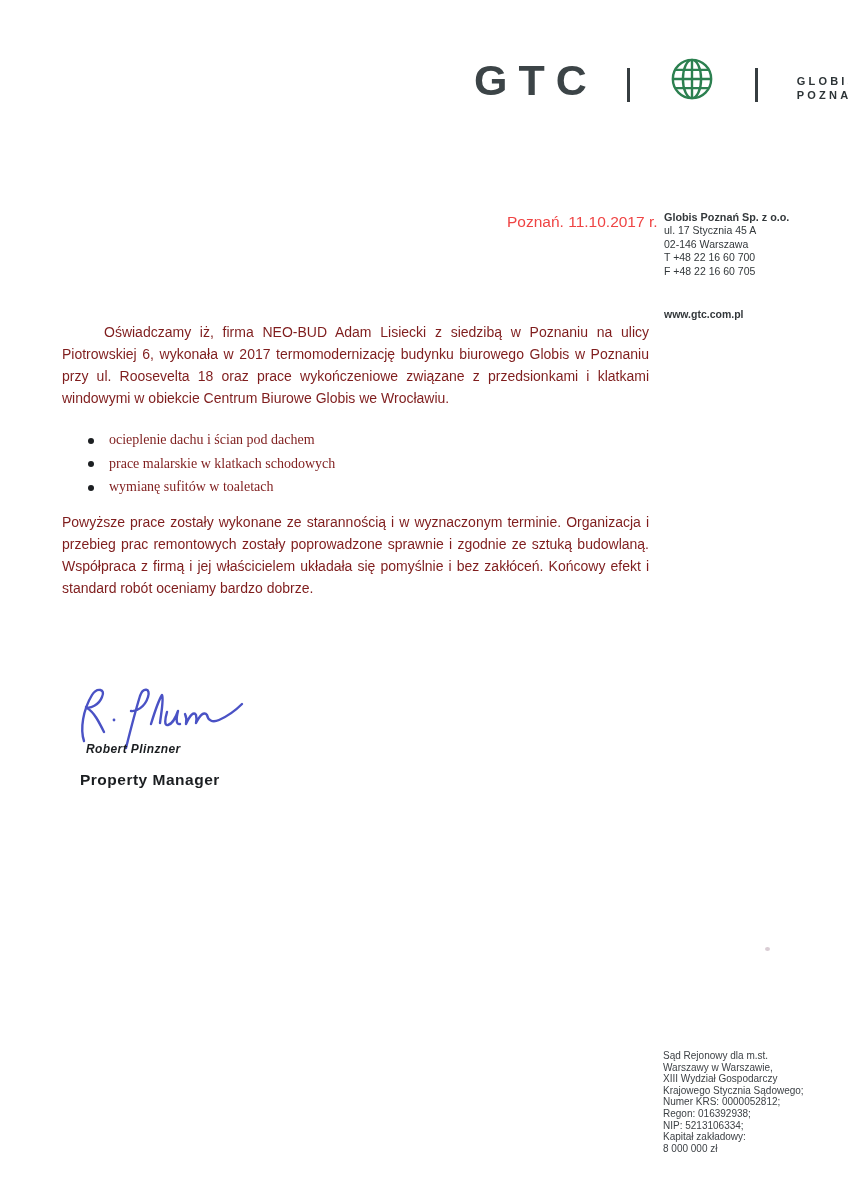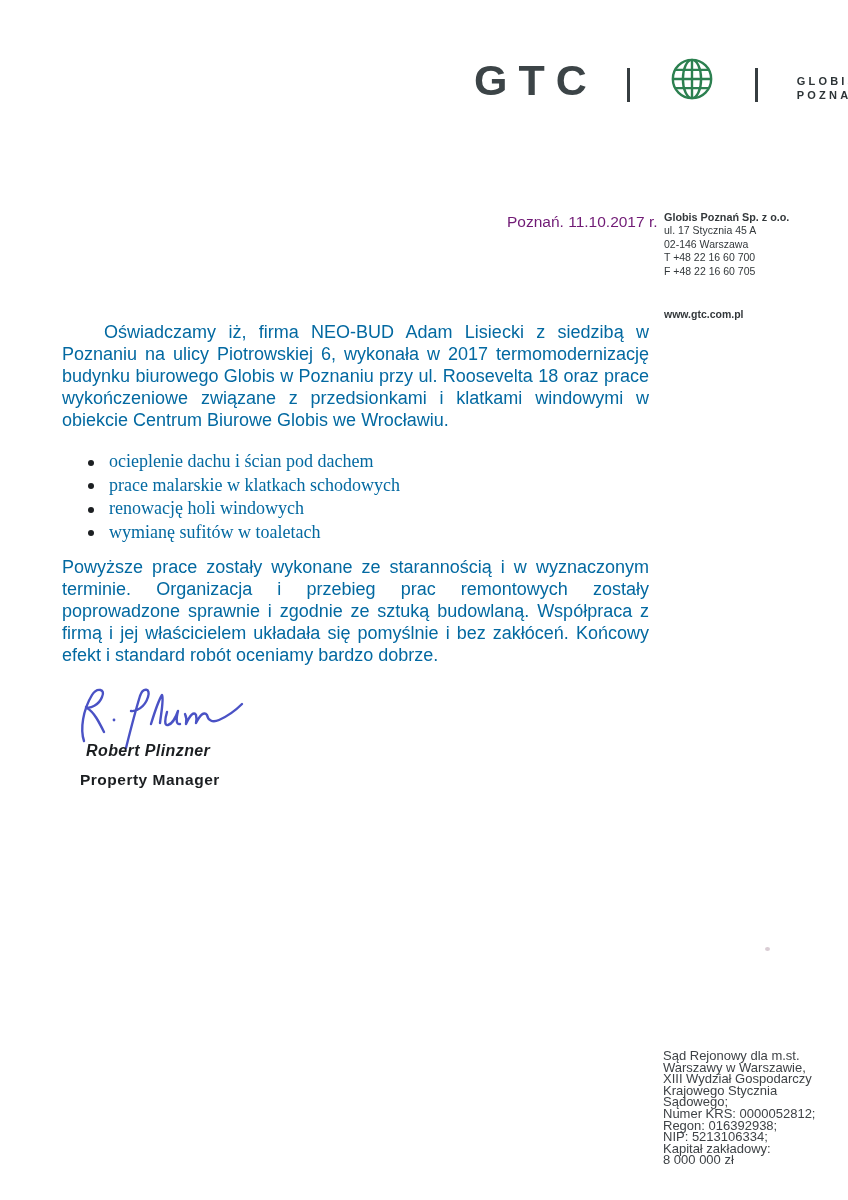--- a/index.html
+++ b/index.html
@@ -11,42 +11,42 @@
   
   .logo { position:absolute; top:56px; left:474px; display:flex; align-items:flex-end;gap:28px; }
   .brand { font-size:43px; font-weight:700; letter-spacing:11px; color:#3c4447; line-height:1; }
   .logo-divider { width:3px; height:34px; background:#363d40; }
   .logo-divider.d1 { margin:0 11px 0 1px; }
   .logo-divider.d2 { margin:0 11px 0 12px; }
   .globe { display:block; }
   .logo-sub { font-size:11px; font-weight:700; letter-spacing:3.2px; color:#2d3437; line-height:14px; }
 
   
-  .dateline { position:absolute; top:213px; left:507px; font-size:15.5px; color:#701a75; }
+  .dateline { position:absolute; top:213px; left:507px; font-size:15.5px; color:#ef4444; }
   .addr { position:absolute; top:211px; left:664px; width:140px; font-size:10.5px; line-height:13.4px; color:#33383b; }
   .addr-company { font-weight:700; font-size:10.8px; }
   .addr-web { font-weight:700; margin-top:30px; }
 
   
-  .body-text { position:absolute; left:62px; top:321px; width:587px; font-size:18px; line-height:22px; color:#0369a1; }
+  .body-text { position:absolute; left:62px; top:321px; width:587px; font-size:14px; line-height:22px; color:#7f1d1d; }
   .para { text-align:justify; text-align-last:left; margin:0; }
   .p1 { text-indent:42px; }
   .scope { margin-top:11px; }
   .bullets { margin:19px 0 0 0; padding:0; list-style:none;font-family:Liberation Serif, serif; }
   .bullets li { position:relative; padding-left:47px; line-height:23.5px; }
   .bullets li::before { content:""; position:absolute; left:26px; top:9.5px; width:6px; height:6px; border-radius:50%; background:#1c1f22; }
   .p2 { margin-top:12px; }
 
   
   .sig-svg { position:absolute; left:70px; top:683px; }
-  .sig-name { position:absolute; left:86px; top:742px; font-size:16px; font-weight:700; font-style:italic; color:#1b1e21; letter-spacing:0.4px; }
+  .sig-name { position:absolute; left:86px; top:742px; font-size:12px; font-weight:700; font-style:italic; color:#1b1e21; letter-spacing:0.4px; }
   .sig-title { position:absolute; left:80px; top:771px; font-size:15.5px; font-weight:700; color:#1b1e21; letter-spacing:0.5px; }
 
   
-  .legal { position:absolute; left:663px; top:1050px; width:160px; font-size:13px; line-height:11.6px; color:#3e4246; }
+  .legal { position:absolute; left:663px; top:1050px; width:160px; font-size:10px; line-height:11.6px; color:#3e4246; }
 
   
   .speck { position:absolute; left:765px; top:947px; width:5px; height:4px; border-radius:50%; background:#d9cdd4; }
 </style>
 </head>
 <body>
 
 <div class="page">
 
   <div class="logo">
@@ -80,21 +80,20 @@
     <div>T +48 22 16 60 700</div>
     <div>F +48 22 16 60 705</div>
     <div class="addr-web">www.gtc.com.pl</div>
   </div>
 
   <div class="body-text">
     <p class="para p1">Oświadczamy iż, firma NEO-BUD Adam Lisiecki z siedzibą w Poznaniu na ulicy Piotrowskiej 6, wykonała w 2017 termomodernizację budynku biurowego Globis w Poznaniu przy ul. Roosevelta 18 oraz prace wykończeniowe związane z przedsionkami i klatkami windowymi w obiekcie Centrum Biurowe Globis we Wrocławiu.</p>
     <ul class="bullets">
       <li>ocieplenie dachu i ścian pod dachem</li>
       <li>prace malarskie w klatkach schodowych</li>
-      <li>renowację holi windowych</li>
       <li>wymianę sufitów w toaletach</li>
     </ul>
     <p class="para p2">Powyższe prace zostały wykonane ze starannością i w wyznaczonym terminie. Organizacja i przebieg prac remontowych zostały poprowadzone sprawnie i zgodnie ze sztuką budowlaną. Współpraca z firmą i jej właścicielem układała się pomyślnie i bez zakłóceń. Końcowy efekt i standard robót oceniamy bardzo dobrze.</p>
   </div>
 
   <div>
     <svg class="sig-svg" width="178" height="70" viewBox="0 0 178 70">
       <g fill="none" stroke="#4a52c5" stroke-width="2.4" stroke-linecap="round" stroke-linejoin="round">
         <path d="M14 58 C10 46 13 27 22 12 C27 4 36 6 32 14 C29 22 20 26 16 24 M17 25 C24 29 29 39 34 49"></path>
         <circle cx="44" cy="37" r="1.4" fill="#4a52c5" stroke="none"></circle>

